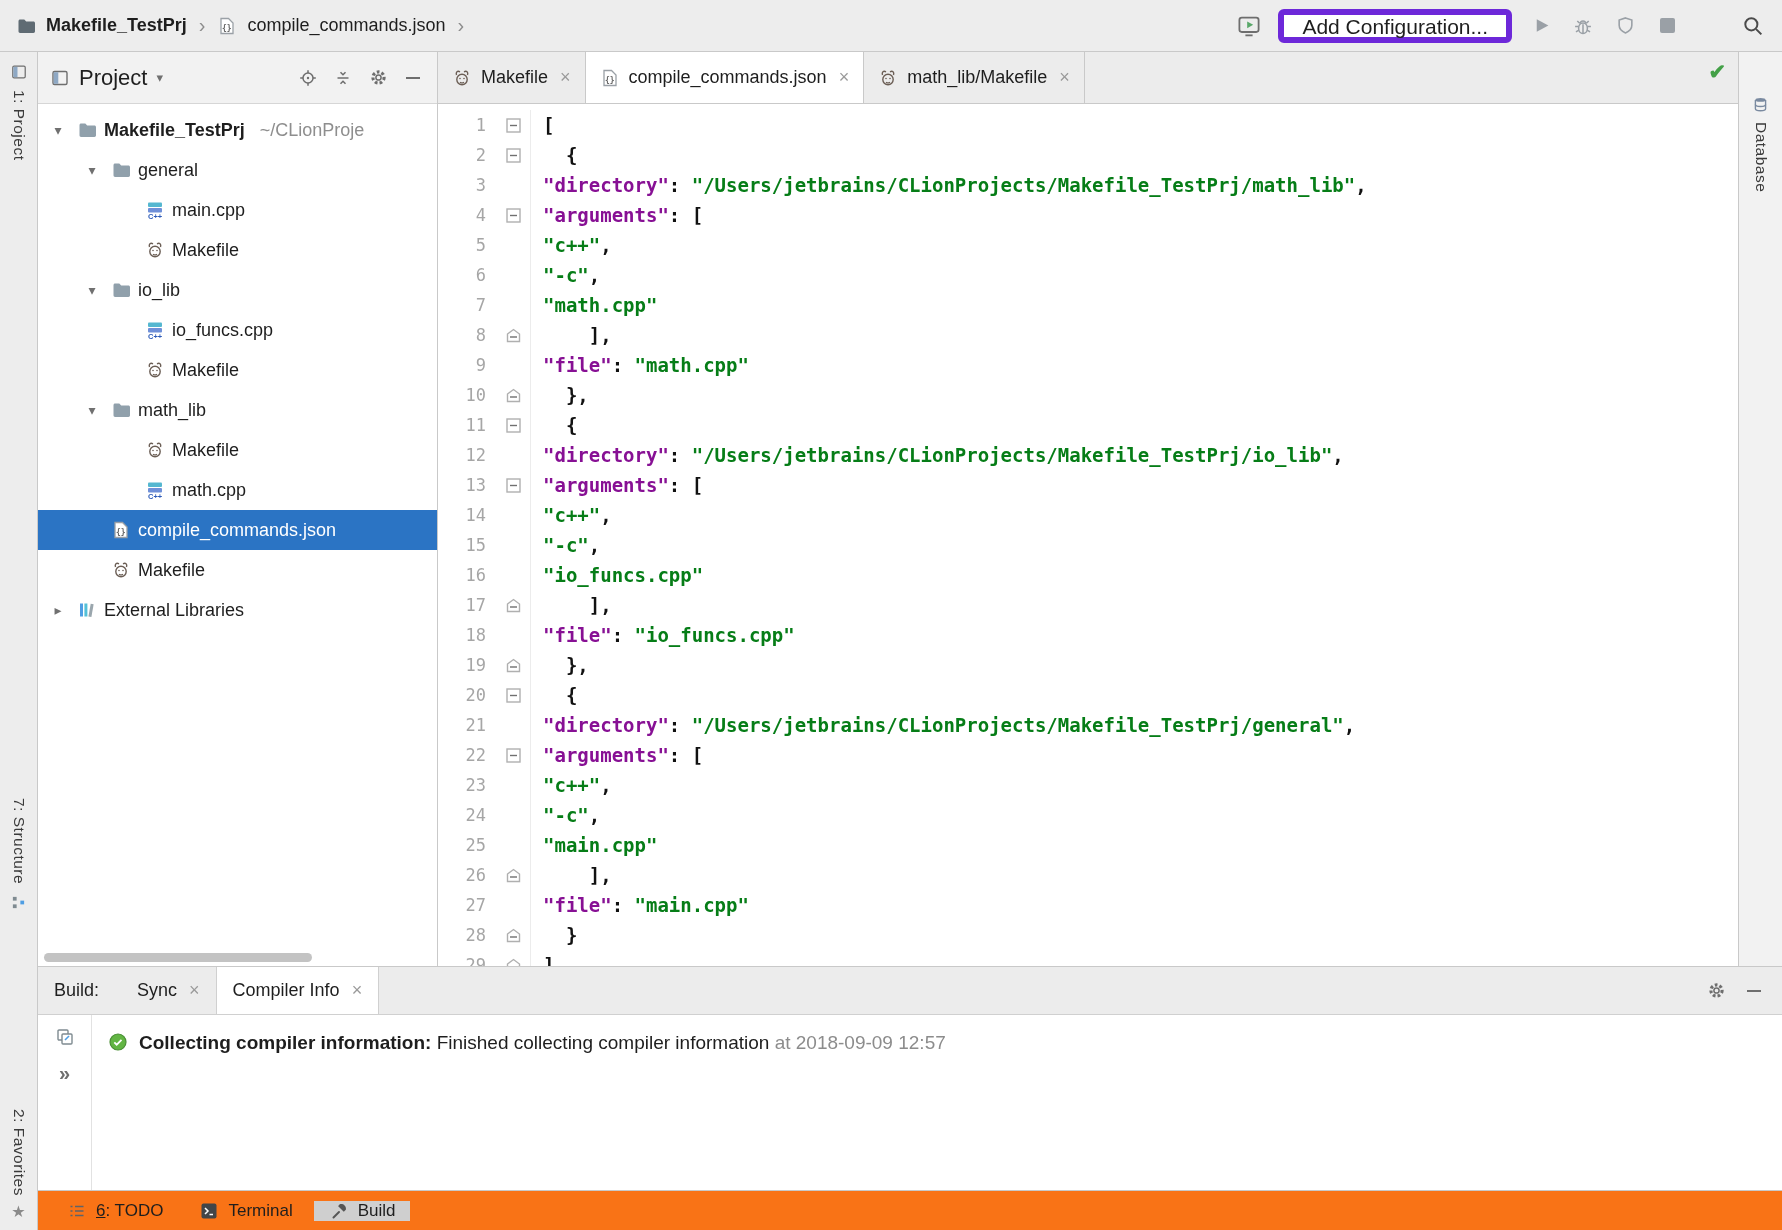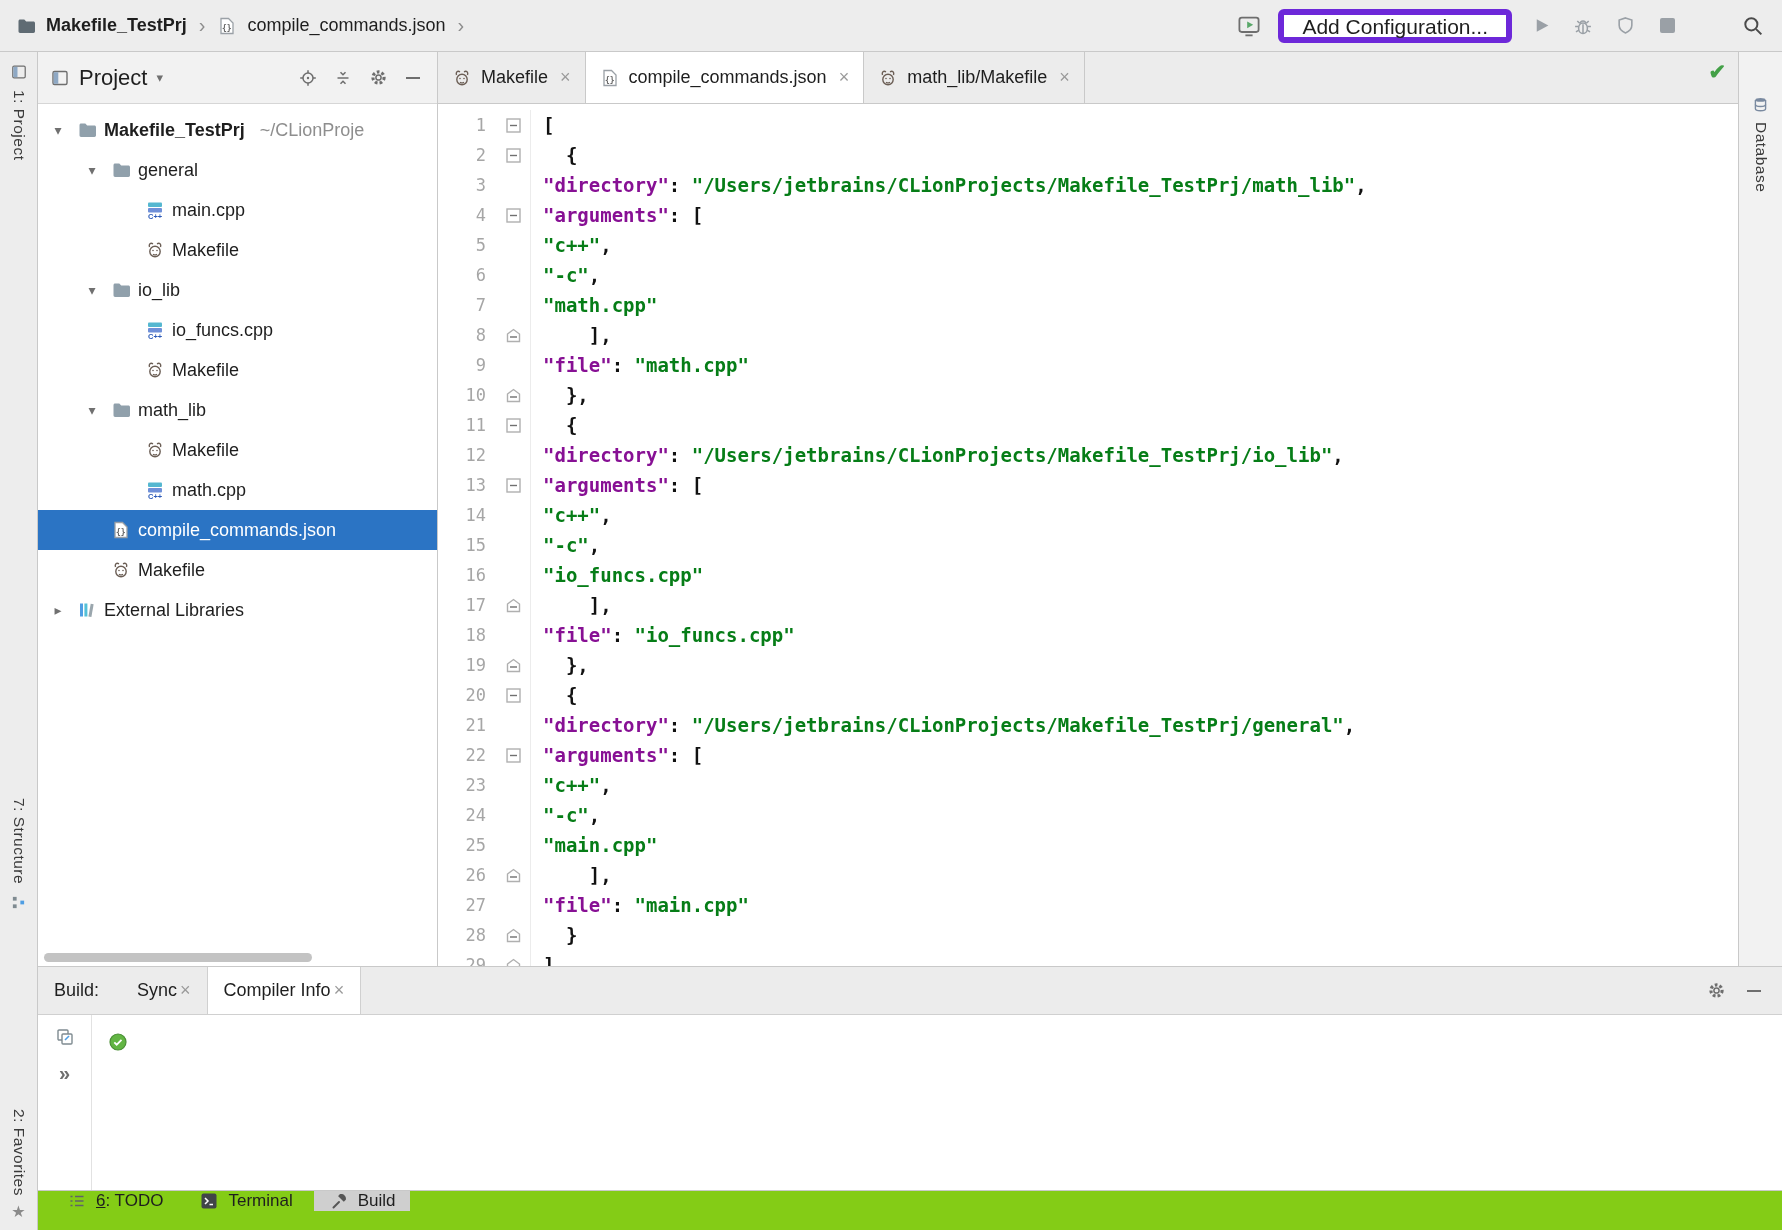--- a/index.html
+++ b/index.html
@@ -76,34 +76,34 @@
   .check{position:absolute;top:8px;right:12px;color:#43a047;font-size:21px;font-weight:bold}
 
   .right-strip{width:44px;background:#f2f2f2;border-left:1px solid var(--border);flex:none;
     display:flex;flex-direction:column;align-items:center;padding-top:42px;gap:8px}
 
   
   .build-panel{height:224px;flex:none;border-top:1px solid var(--border);display:flex;flex-direction:column;background:#fff}
   .build-header{height:48px;flex:none;background:var(--panelbg);border-bottom:1px solid #d0d0d0;
     display:flex;align-items:stretch;padding-left:16px;font-size:18px}
   .build-label{align-self:center;margin-right:22px}
-  .btab{display:flex;align-items:center;gap:0;padding:12px 16px}
+  .btab{display:flex;align-items:center;gap:9px;padding:12px 16px}
   .btab.active{background:#fff;border-left:1px solid #d0d0d0;border-right:1px solid #d0d0d0}
   .build-actions{margin-left:auto;display:flex;align-items:center;gap:18px;padding-right:18px}
   .build-body{flex:1;display:flex;min-height:0}
   .build-rail{width:54px;flex:none;border-right:1px solid #e2e2e2;display:flex;flex-direction:column;
     align-items:center;padding-top:12px;gap:16px}
   .more-glyph{color:#6e6e6e;font-size:20px;font-weight:bold;line-height:1}
   .build-msg{padding:17px 16px;display:flex;align-items:flex-start;gap:11px;font-size:19px}
   .msg-title{font-weight:bold}
   .msg-time{color:#8c8c8c}
 
   
-  .bottom-bar{height:40px;flex:none;background:#84cc16;border-top:1px solid var(--border);
-    display:flex;align-items:flex-start;padding-left:14px;gap:6px}
+  .bottom-bar{height:40px;flex:none;background:#f97316;border-top:1px solid var(--border);
+    display:flex;align-items:center;padding-left:14px;gap:6px}
   .bbtn{display:flex;align-items:center;gap:9px;padding:0 15px;font-size:17px}
   .bbtn.active{background:#cfcfcf}
   .u{text-decoration:underline}
 
   .icon{display:inline-flex;align-items:center;justify-content:center;width:20px;height:20px;flex:none}
   .icon svg{display:block}
 </style>
 </head>
 <body>
 
@@ -699,20 +699,23 @@
             </span>
             <span class="more-glyph">»</span>
           </div>
           <div class="build-msg">
             <span class="icon">
               <svg width="20" height="20" viewBox="0 0 20 20">
                   <circle cx="10" cy="10" r="8" fill="#62b543" stroke="#4a8f35" stroke-width="1.2"></circle>
                   <path d="M6.3 10.3l2.4 2.4 4.8-4.8" stroke="#fff" stroke-width="1.8" fill="none"></path>
                 </svg>
             </span>
+            <span>
+              <span class="msg-title">Collecting compiler information:</span><span> Finished collecting compiler information </span><span class="msg-time">at 2018-09-09 12:57</span>
+            </span>
           </div>
         </div>
       </div>
 
       <div class="bottom-bar">
           <div class="bbtn">
             <span class="icon">
               <svg width="18" height="18" viewBox="0 0 18 18" stroke="#5f6368" stroke-width="1.6">
                 <path d="M2.5 4.5h2M7 4.5h8.5M2.5 9h2M7 9h8.5M2.5 13.5h2M7 13.5h8.5"></path>
               </svg>

